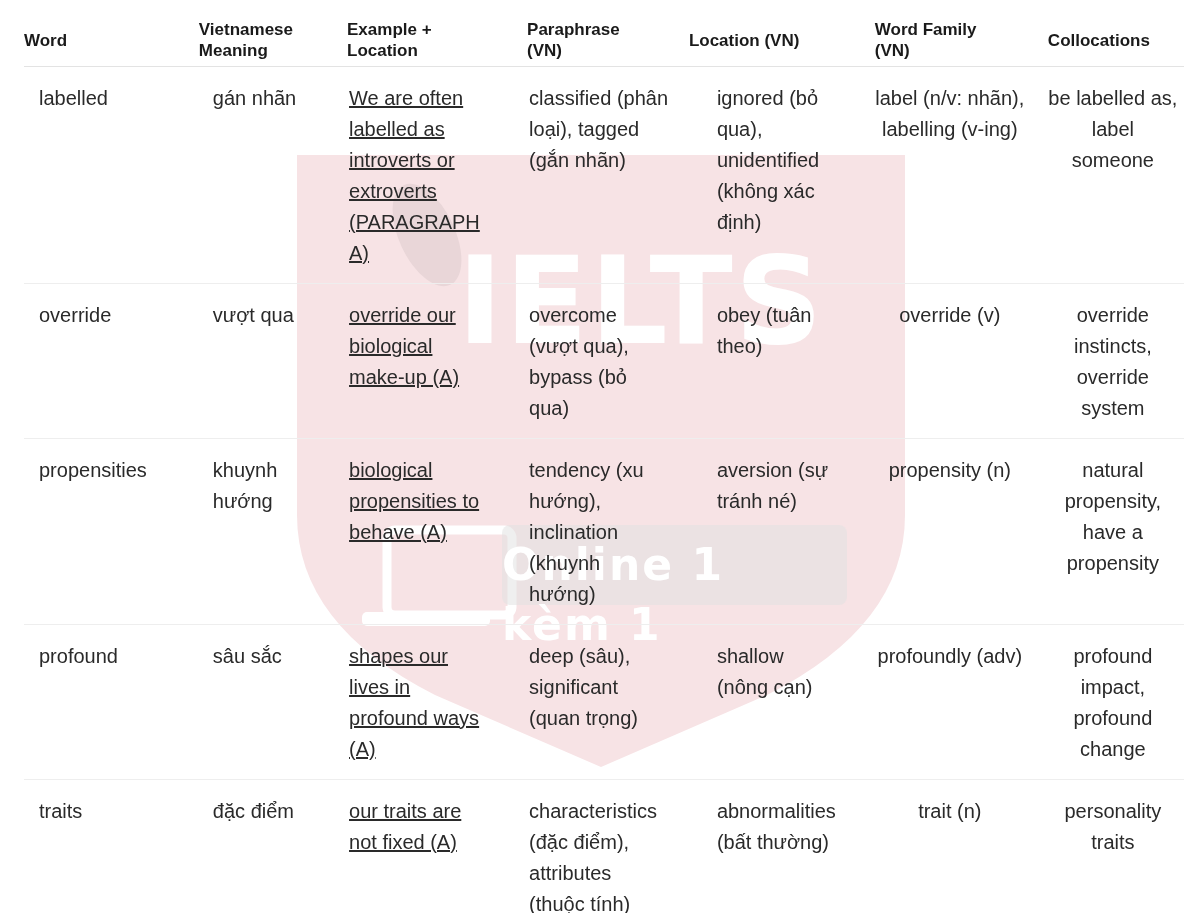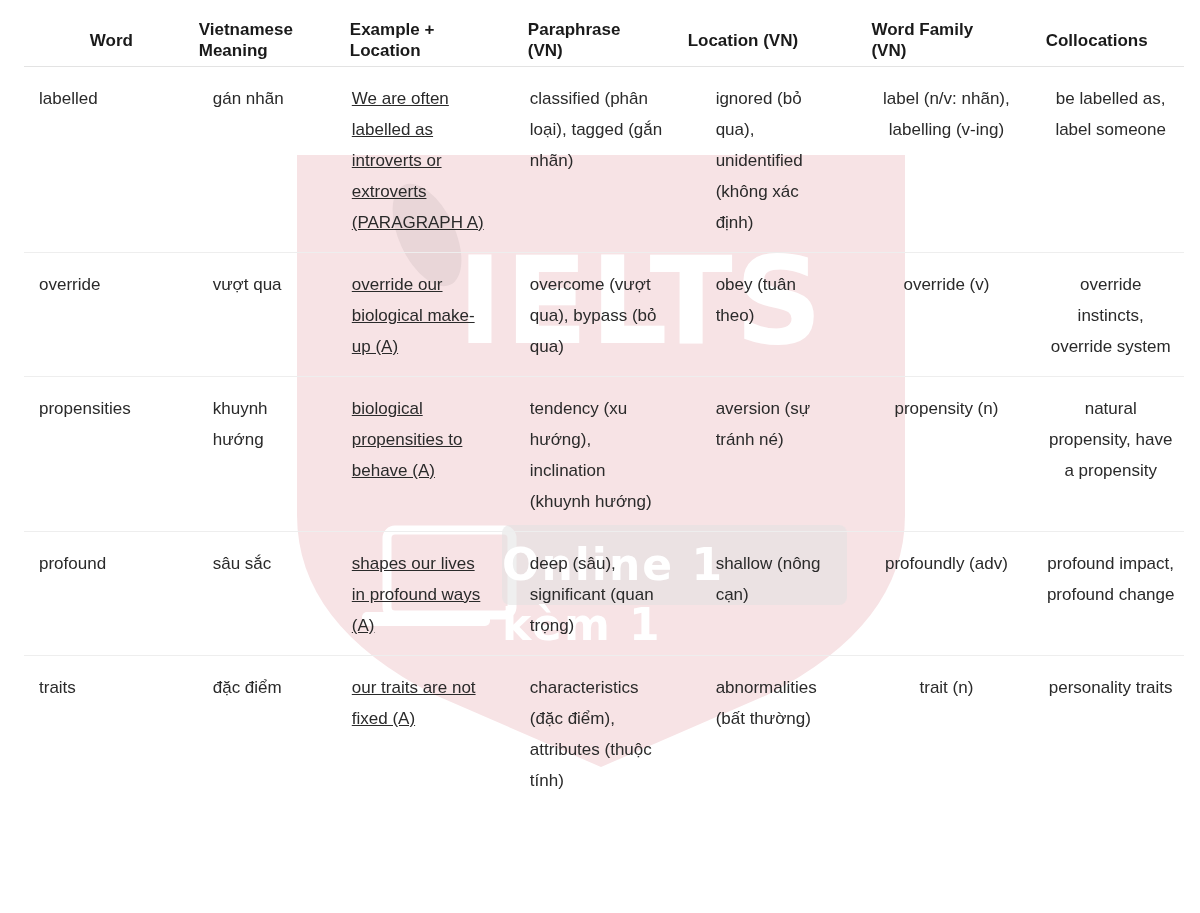--- a/index.html
+++ b/index.html
@@ -75,36 +75,36 @@
       font-weight: bold;
       text-align: left;
       vertical-align: middle;
       padding: 14px 0 0 0;
       height: 52px;
       line-height: 21px;
       color: #1a1a1a;
       border-bottom: 1.5px solid #e3e3e3;
     }
     .vocab-table td {
-      font-size: 17px;
+      font-size: 20px;
       line-height: 31px;
       vertical-align: top;
       padding: 16px 0 14px 0;
       color: #2a2a2a;
       border-bottom: 1px solid #eeeeee;
     }
     .vocab-table tr:last-child td { border-bottom: none; }
     .c0 { width: 178px; }
     .c1 { width: 137px; }
     .c2 { width: 177px; }
     .c3 { width: 171px; }
     .c4 { width: 167px; }
     .c5 { width: 182px; }
     .c6 { width: 148px; }
-    th.c0 { padding-left: 0; text-align: center; }
+    th.c0 { padding-left: 0; }
     td.c0 { padding-left: 15px; }
     td.c1 { padding-left: 14px; }
     td.c2 { padding-left: 15px; text-decoration: underline; }
     td.c3 { padding-left: 15px; }
     td.c4 { padding-left: 15px; }
     td.c5 { padding-left: 13px; }
     td.c6 { padding-left: 14px; text-align: center; }
     th.c6 { padding-left: 14px; }
     .cell-inner { display: block; }
     .w-c2 { max-width: 135px; }

